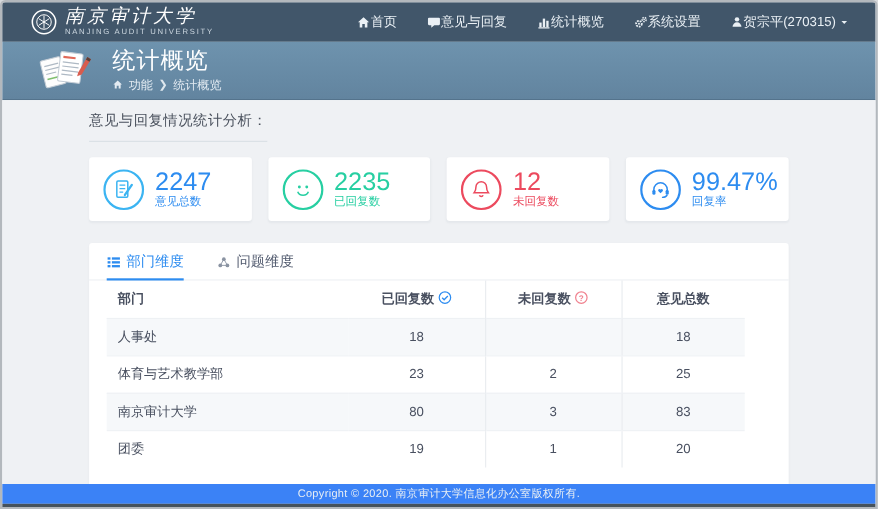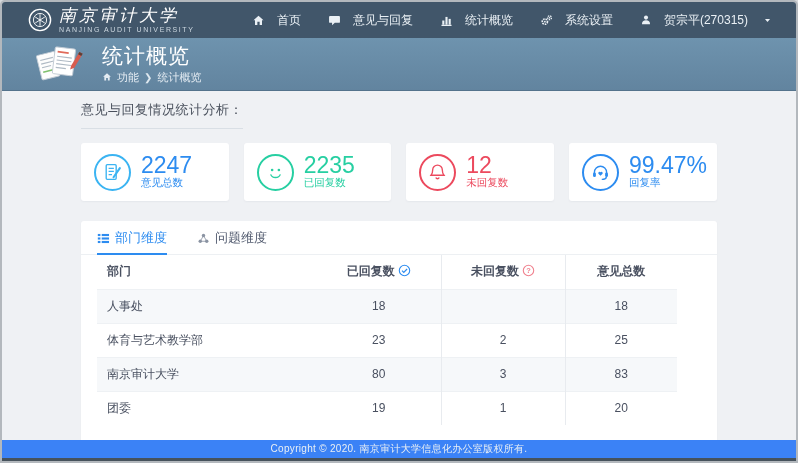--- a/index.html
+++ b/index.html
@@ -19,21 +19,21 @@
     display:flex; align-items:center; justify-content:space-between;
     padding:0 24px 0 26px; color:#fff;
   }
   .brand{ display:flex; align-items:center; gap:7px; }
   .seal{ width:24px; height:24px; flex:0 0 24px; }
   .brand-text{ line-height:1; }
   .brand-name{ font-family:"DejaVu Serif","Liberation Serif",serif; font-style:italic;
     font-size:17px; letter-spacing:3px; color:#fff; }
   .brand-en{ font-size:7px; letter-spacing:1.6px; color:#cdd8e1; margin-top:2px; }
   .nav{ display:flex; align-items:center; }
-  .nav-item{ display:flex; align-items:center; gap:12px; margin-left:27px;
+  .nav-item{ display:flex; align-items:center; gap:0; margin-left:27px;
     font-size:12px; color:#eaf0f5; cursor:pointer; white-space:nowrap; }
   .nav-item svg{ display:block; }
   .caret{ margin-left:3px; }
 
   
   .page-head{
     height:53px; flex:0 0 53px;
     background:linear-gradient(#6e93ae,#62849f);
     border-bottom:1px solid #54738c;
     display:flex; align-items:center; padding:0 0 0 31px;

